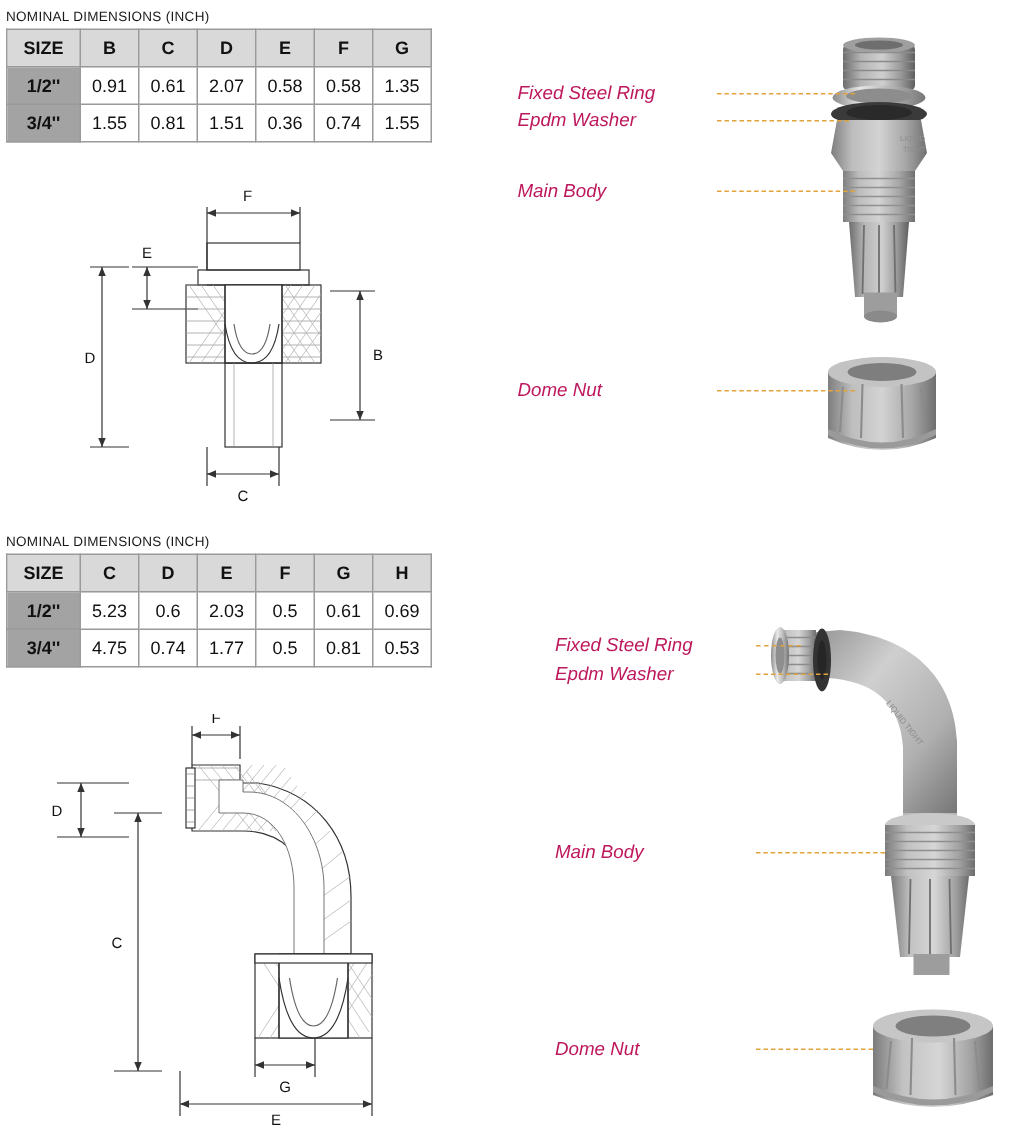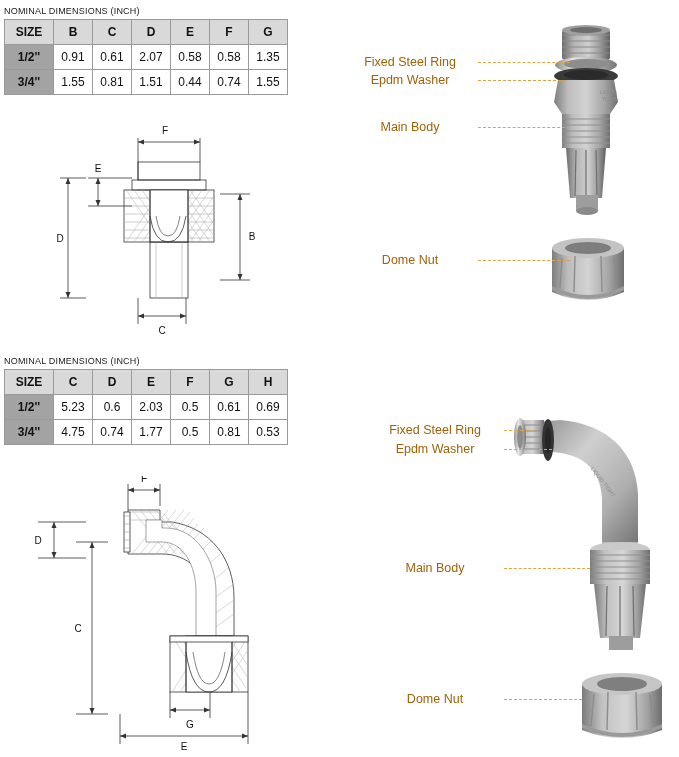--- a/index.html
+++ b/index.html
@@ -57,23 +57,24 @@
 
   
   .draw { position: absolute; }
   .draw svg { display: block; }
 
   
   .photo { position: absolute; }
   .callout-label {
     position: absolute;
     font-size: 12.5px;
-    color: #a16207;
+    color: #be185d;
     white-space: nowrap;
-    text-align: center;
+    text-align: left;
+    font-style: italic;
   }
   .leader {
     position: absolute;
     height: 0;
     border-top: 1px dashed #e2a33c;
   }
 </style>
 </head>
 <body>
 
@@ -101,21 +102,21 @@
           <td>2.07</td>
           <td>0.58</td>
           <td>0.58</td>
           <td>1.35</td>
         </tr>
         <tr>
           <td class="size-c">3/4''</td>
           <td>1.55</td>
           <td>0.81</td>
           <td>1.51</td>
-          <td>0.44</td>
+          <td>0.36</td>
           <td>0.74</td>
           <td>1.55</td>
         </tr>
       </tbody>
     </table>
   </div>
 
   <div class="draw" style="left:40px; top:120px;">
     <svg width="260" height="220" viewBox="0 0 260 220">
       <g stroke="#333" fill="none" stroke-width="0.8">

